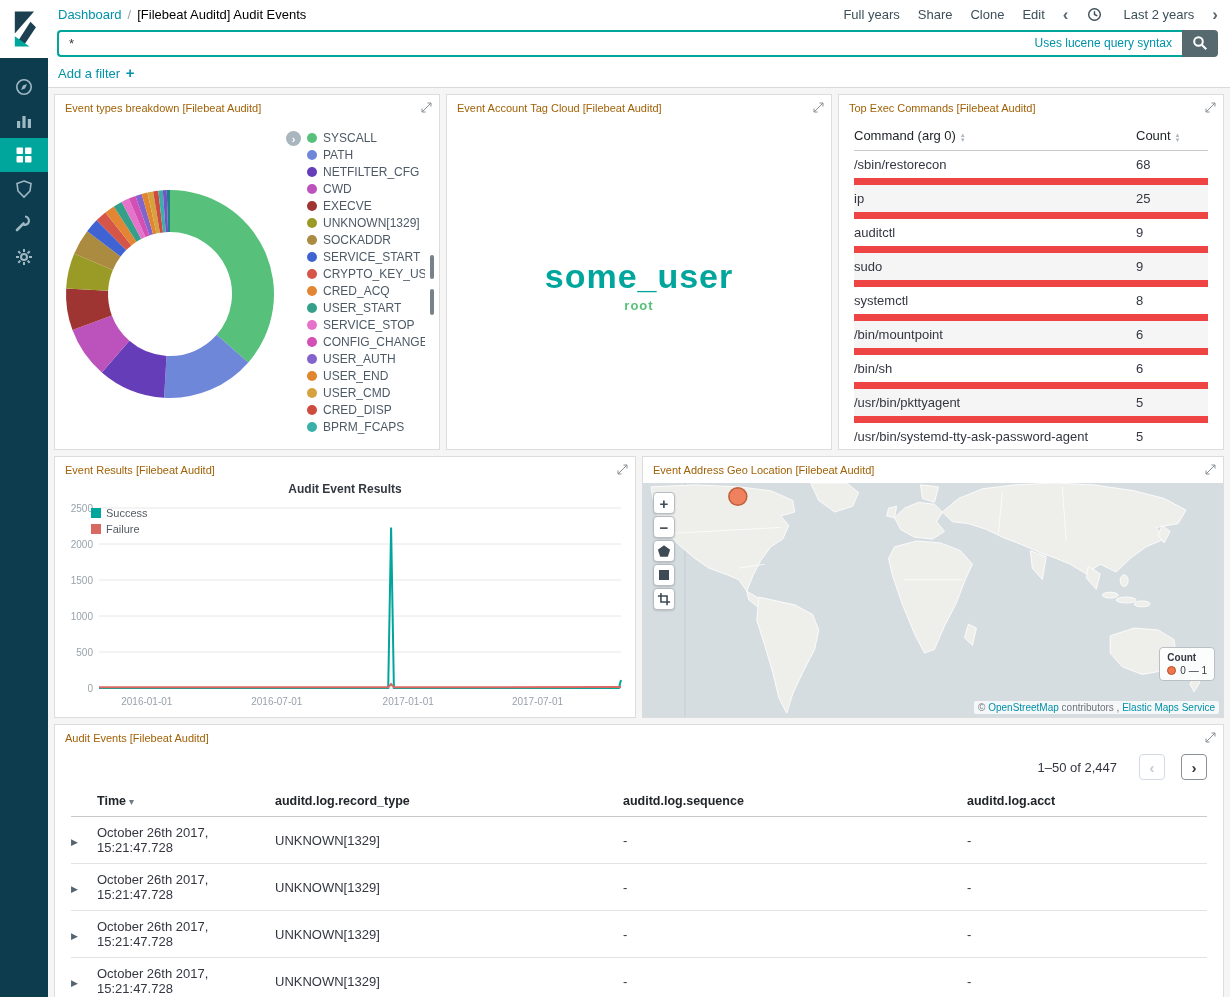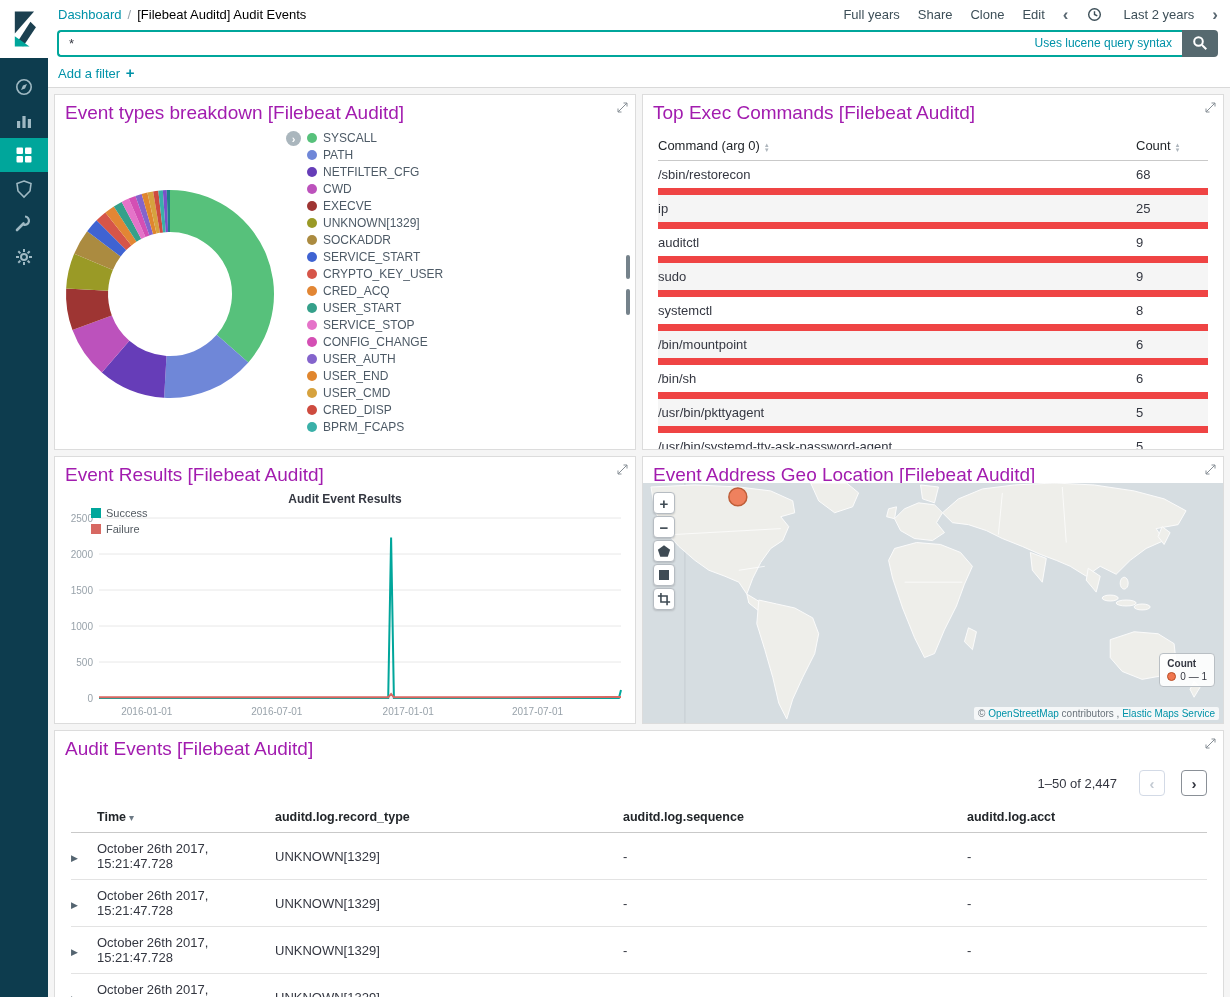--- a/index.html
+++ b/index.html
@@ -30,21 +30,21 @@
 
 .sidebar{position:absolute;left:0;top:58px;bottom:0;width:48px;background:#0d3c4e;padding-top:12px}
 .nav-item{height:34px;display:flex;align-items:center;justify-content:center;color:#9fb9c3;cursor:pointer}
 .nav-item.selected{background:#00a69b;color:#fff}
 
 
 .content{position:absolute;left:48px;top:88px;right:0;bottom:0;background:#f5f5f5;padding:6px;display:flex;flex-direction:column;gap:6px;overflow:hidden}
 .prow{display:flex;gap:6px}
 .prow1{height:356px}.prow2{height:268px}.prow3{flex:1}
 .panel{background:#fff;border:1px solid #dcdcdc;position:relative;flex:1;overflow:hidden}
-.panel-title{font-size:19px;color:#a21caf;padding:7px 24px 4px 10px;white-space:nowrap;overflow:hidden;text-overflow:ellipsis}
+.panel-title{font-size:11px;color:#a16207;padding:7px 24px 4px 10px;white-space:nowrap;overflow:hidden;text-overflow:ellipsis}
 .expand{position:absolute;top:7px;right:7px;cursor:pointer;line-height:0}
 
 
 .donut-svg{position:absolute;left:4px;top:88px}
 .legend{position:absolute;left:252px;top:34px;bottom:2px;right:14px;overflow:hidden}
 .legend-item{display:flex;align-items:center;gap:6px;height:17px;cursor:pointer}
 .legend-dot{width:10px;height:10px;border-radius:50%;flex:none}
 .legend-label{font-size:12px;color:#4d5a66;white-space:nowrap}
 .legend-toggle{position:absolute;left:231px;top:36px;width:15px;height:15px;border-radius:50%;background:#aab6bd;color:#fff;font-size:11px;font-weight:bold;display:flex;align-items:center;justify-content:center;cursor:pointer}
 .legend-scroll{position:absolute;right:5px;width:4px;border-radius:2px;background:#75828b}
@@ -297,20 +297,30 @@
           </div>
           <div class="legend-item">
             <span class="legend-dot" style="background: rgb(58, 176, 168);"></span>
             <span class="legend-label">BPRM_FCAPS</span>
           </div>
         </div>
       <div class="legend-scroll" style="top:160px;height:24px"></div>
       <div class="legend-scroll" style="top:194px;height:26px"></div>
     </section>
 
+    <section class="panel">
+      <div class="panel-title">Event Account Tag Cloud [Filebeat Auditd]</div>
+      <span class="expand"><svg width="11" height="11" viewBox="0 0 11 11">
+            <path d="M1,10 L10,1 M1,10 L1,6.5 M1,10 L4.5,10 M10,1 L6.5,1 M10,1 L10,4.5" stroke="#878f96" fill="none"></path>
+          </svg></span>
+      <div class="tags" id="tag-cloud">
+          <div class="tag-word" style="color: rgb(0, 166, 155); font-size: 34px;">some_user</div>
+          <div class="tag-word" style="color: rgb(87, 193, 123); font-size: 13px;">root</div>
+        </div>
+    </section>
 
     <section class="panel">
       <div class="panel-title">Top Exec Commands [Filebeat Auditd]</div>
       <span class="expand"><svg width="11" height="11" viewBox="0 0 11 11">
             <path d="M1,10 L10,1 M1,10 L1,6.5 M1,10 L4.5,10 M10,1 L6.5,1 M10,1 L10,4.5" stroke="#878f96" fill="none"></path>
           </svg></span>
       <table class="cmd-table">
         <thead>
           <tr>
             <th><span>Command (arg 0)</span><span class="sort">

